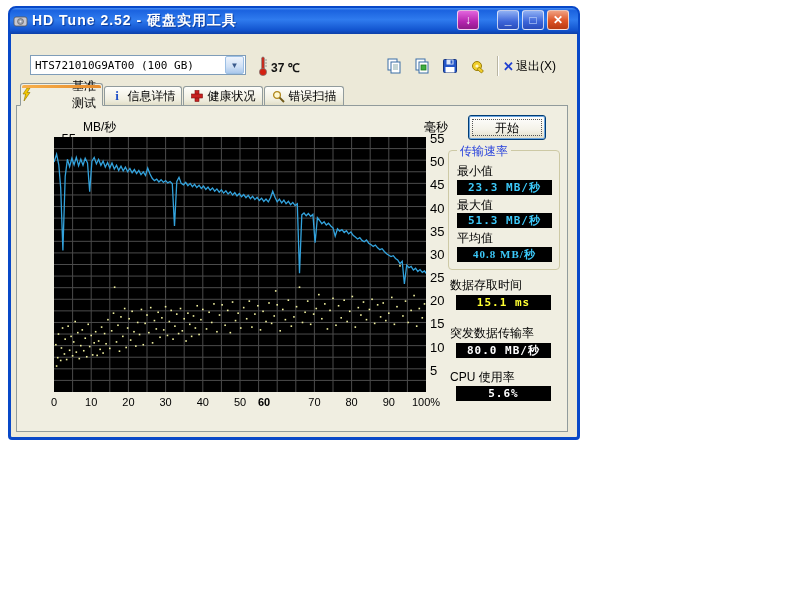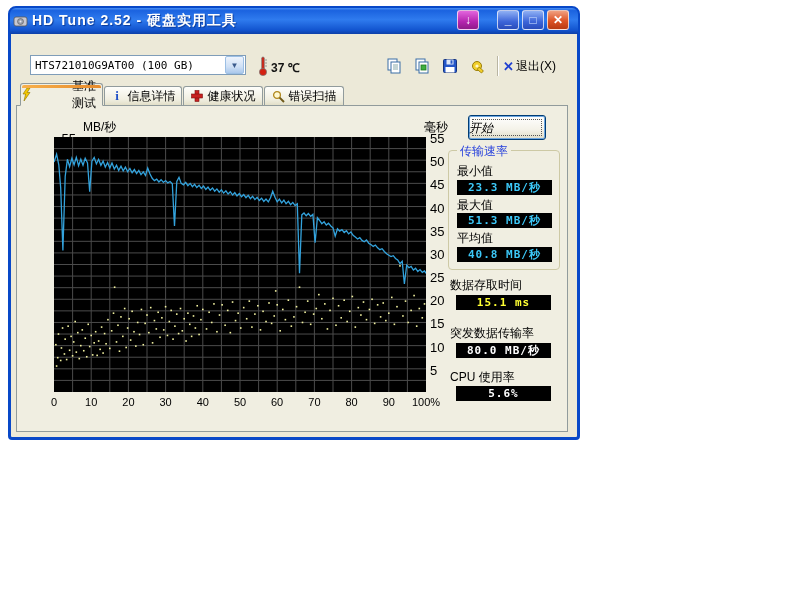--- a/index.html
+++ b/index.html
@@ -57,21 +57,21 @@
   .yticks.right{left:413px;text-align:left;}
   .xticks{position:absolute;left:37px;top:290px;width:372px;height:14px;}
   .xticks span{position:absolute;font-size:11px;color:#000;transform:translateX(-50%);white-space:nowrap;}
 
   .startbtn{position:absolute;left:451px;top:9px;width:76px;height:23px;
        border:1px solid #003C74;border-radius:3px;
        background:linear-gradient(180deg,#ffffff 0%,#f4f2e8 60%,#e0ddc8 100%);
        box-shadow:0 0 0 1px #6fa7e0 inset;
        font-size:12px;color:#000;position:absolute;}
   .startbtn .focus{position:absolute;left:3px;top:3px;right:3px;bottom:3px;border:1px dotted #555;}
-  .startbtn .lbl{position:absolute;left:0;right:0;top:4px;font-style:italic;}
+  .startbtn .lbl{position:absolute;left:0;right:0;top:4px;text-align:center;}
 
   .groupbox{position:absolute;left:431px;top:44px;width:112px;height:120px;
        border:1px solid #cdc9a5;border-radius:4px;box-sizing:border-box;}
   .groupbox .gtitle{position:absolute;left:8px;top:-8px;background:#F0EEE1;padding:0 3px;
        font-size:12px;color:#2741dc;}
   .fld-label{font-size:12px;color:#000;position:absolute;}
   .lcd{position:absolute;width:95px;height:15px;background:#000;
        font-family:"DejaVu Sans Mono",monospace;font-weight:bold;font-size:11px;
        display:flex;align-items:center;justify-content:center;letter-spacing:1px;}
   .lcd.cyan{color:#3cc8f8;}
@@ -428,40 +428,40 @@
         </svg>
     </div>
 
     <div class="xticks" id="xticks">
         <span style="left: 0px;">0</span>
         <span style="left: 37.2px;">10</span>
         <span style="left: 74.4px;">20</span>
         <span style="left: 111.6px;">30</span>
         <span style="left: 148.8px;">40</span>
         <span style="left: 186px;">50</span>
-        <span style="left: 223px;">60</span>
+        <span style="left: 210px; font-weight: bold;">60</span>
         <span style="left: 260.4px;">70</span>
         <span style="left: 297.6px;">80</span>
         <span style="left: 334.8px;">90</span>
         <span style="left: 372px;">100%</span>
       </div>
 
     <div class="startbtn">
       <span class="focus"></span>
       <span class="lbl">开始</span>
     </div>
 
     <div class="groupbox">
       <span class="gtitle">传输速率</span>
       <span class="fld-label" style="left:8px;top:12px;">最小值</span>
       <div class="lcd cyan" style="left:8px;top:29px;">23.3 MB/秒</div>
       <span class="fld-label" style="left:8px;top:46px;">最大值</span>
       <div class="lcd cyan" style="left:8px;top:62px;">51.3 MB/秒</div>
       <span class="fld-label" style="left:8px;top:79px;">平均值</span>
-      <div class="lcd cyan" style="left:8px;top:96px;">40.8 MB/秒</div>
+      <div class="lcd cyan" style="left:8px;top:96px;font-family:Liberation Serif, serif;">40.8 MB/秒</div>
     </div>
 
     <span class="fld-label" style="left:433px;top:171px;">数据存取时间</span>
     <div class="lcd yellow" style="left:439px;top:189px;">15.1 ms</div>
 
     <span class="fld-label" style="left:433px;top:219px;">突发数据传输率</span>
     <div class="lcd white" style="left:439px;top:237px;">80.0 MB/秒</div>
 
     <span class="fld-label" style="left:433px;top:263px;">CPU 使用率</span>
     <div class="lcd white" style="left:439px;top:280px;">5.6%</div>

